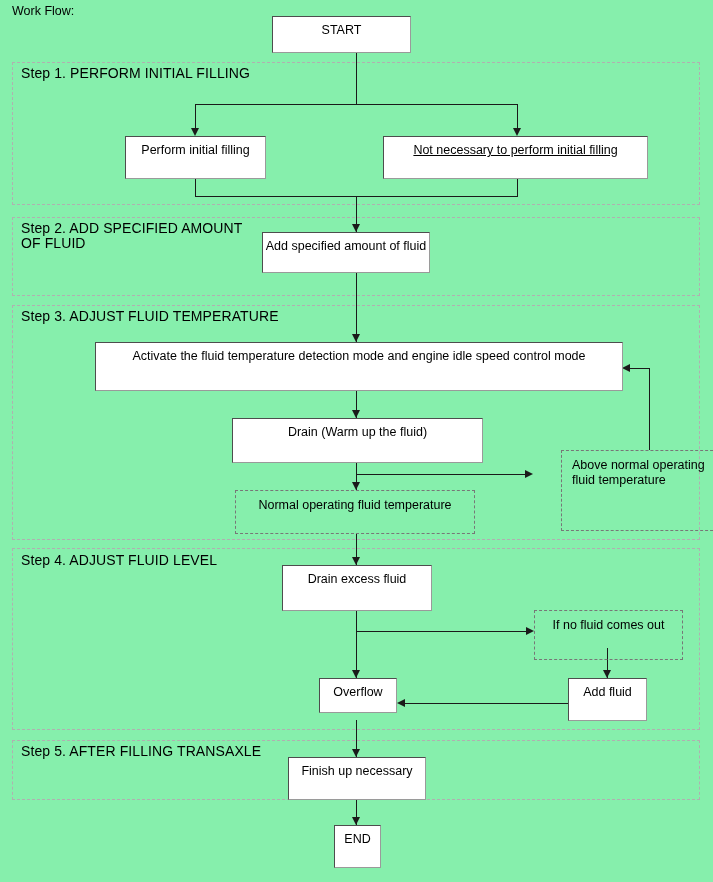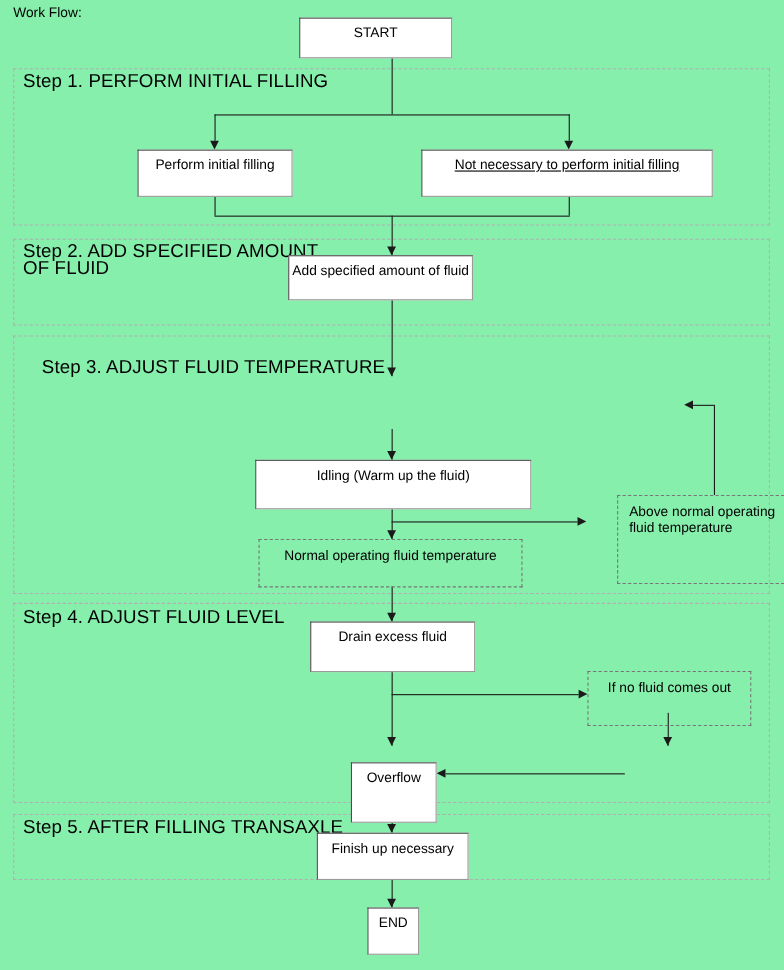--- a/index.html
+++ b/index.html
@@ -21,21 +21,21 @@
   }
   
   .step-group {
     position: absolute;
     border: 1px dashed #b0b0b0;
     box-sizing: border-box;
     background: transparent;
   }
   .step-label {
     position: absolute;
-    font-size: 17px;
+    font-size: 14px;
     line-height: 15px;
     color: #000;
     white-space: pre-line;
     letter-spacing: 0.1px;
   }
   
   .node {
     position: absolute;
     box-sizing: border-box;
     background: #ffffff;
@@ -104,21 +104,21 @@
 
   <div class="step-group" style="left:12px; top:62px; width:688px; height:143px;"></div>
   <div class="step-group" style="left:12px; top:217px; width:688px; height:79px;"></div>
   <div class="step-group" style="left:12px; top:305px; width:688px; height:235px;"></div>
   <div class="step-group" style="left:12px; top:548px; width:688px; height:182px;"></div>
   <div class="step-group" style="left:12px; top:740px; width:688px; height:60px;"></div>
 
   <div class="step-label" style="left:21px; top:66px;">Step 1. PERFORM INITIAL FILLING</div>
   <div class="step-label" style="left:21px; top:221px;">Step 2. ADD SPECIFIED AMOUNT
 OF FLUID</div>
-  <div class="step-label" style="left:21px; top:326px;margin-left:17px;">Step 3. ADJUST FLUID TEMPERATURE</div>
+  <div class="step-label" style="left:21px; top:309px;">Step 3. ADJUST FLUID TEMPERATURE</div>
   <div class="step-label" style="left:21px; top:553px;">Step 4. ADJUST FLUID LEVEL</div>
   <div class="step-label" style="left:21px; top:744px;">Step 5. AFTER FILLING TRANSAXLE</div>
 
   <div class="ln v" style="left:356px; top:52px; height:52px;"></div>
 
   <div class="ln h" style="left:195px; top:104px; width:323px;"></div>
 
   <div class="ln v" style="left:195px; top:104px; height:24px;"></div>
   <div class="arrow down" style="left:191px; top:128px;"></div>
 
@@ -170,31 +170,33 @@
   <div class="arrow down" style="left:352px; top:817px;"></div>
 
   <div class="node" style="left:272px; top:16px; width:139px; height:37px;">START</div>
 
   <div class="node" style="left:125px; top:136px; width:141px; height:43px;">Perform initial filling</div>
 
   <div class="node" style="left:383px; top:136px; width:265px; height:43px;text-decoration:underline;">Not necessary to perform initial filling</div>
 
   <div class="node" style="left:262px; top:232px; width:168px; height:41px;">Add specified amount of fluid</div>
 
-
-  <div class="node" style="left:232px; top:418px; width:251px; height:45px;">Idling (Warm up the fluid)</div>
+  <div class="node" style="left:95px; top:342px; width:528px; height:49px;">Activate the fluid temperature detection mode and engine idle speed control mode</div>
+
+  <div class="node" style="left:232px; top:418px; width:251px; height:45px;">Drain (Warm up the fluid)</div>
 
   <div class="node dashed" style="left:561px; top:450px; width:162px; height:81px;">Above normal operating fluid temperature</div>
 
   <div class="node dashed center" style="left:235px; top:490px; width:240px; height:44px;">Normal operating fluid temperature</div>
 
   <div class="node" style="left:282px; top:565px; width:150px; height:46px;">Drain excess fluid</div>
 
   <div class="node dashed center" style="left:534px; top:610px; width:149px; height:50px;">If no fluid comes out</div>
 
-  <div class="node" style="left:319px; top:693px; width:78px; height:55px;">Overflow</div>
-
+  <div class="node" style="left:319px; top:678px; width:78px; height:35px;">Overflow</div>
+
+  <div class="node" style="left:568px; top:678px; width:79px; height:43px;">Add fluid</div>
 
   <div class="node" style="left:288px; top:757px; width:138px; height:43px;">Finish up necessary</div>
 
   <div class="node" style="left:334px; top:825px; width:47px; height:43px;">END</div>
 
 </div>
 
 </body></html>

